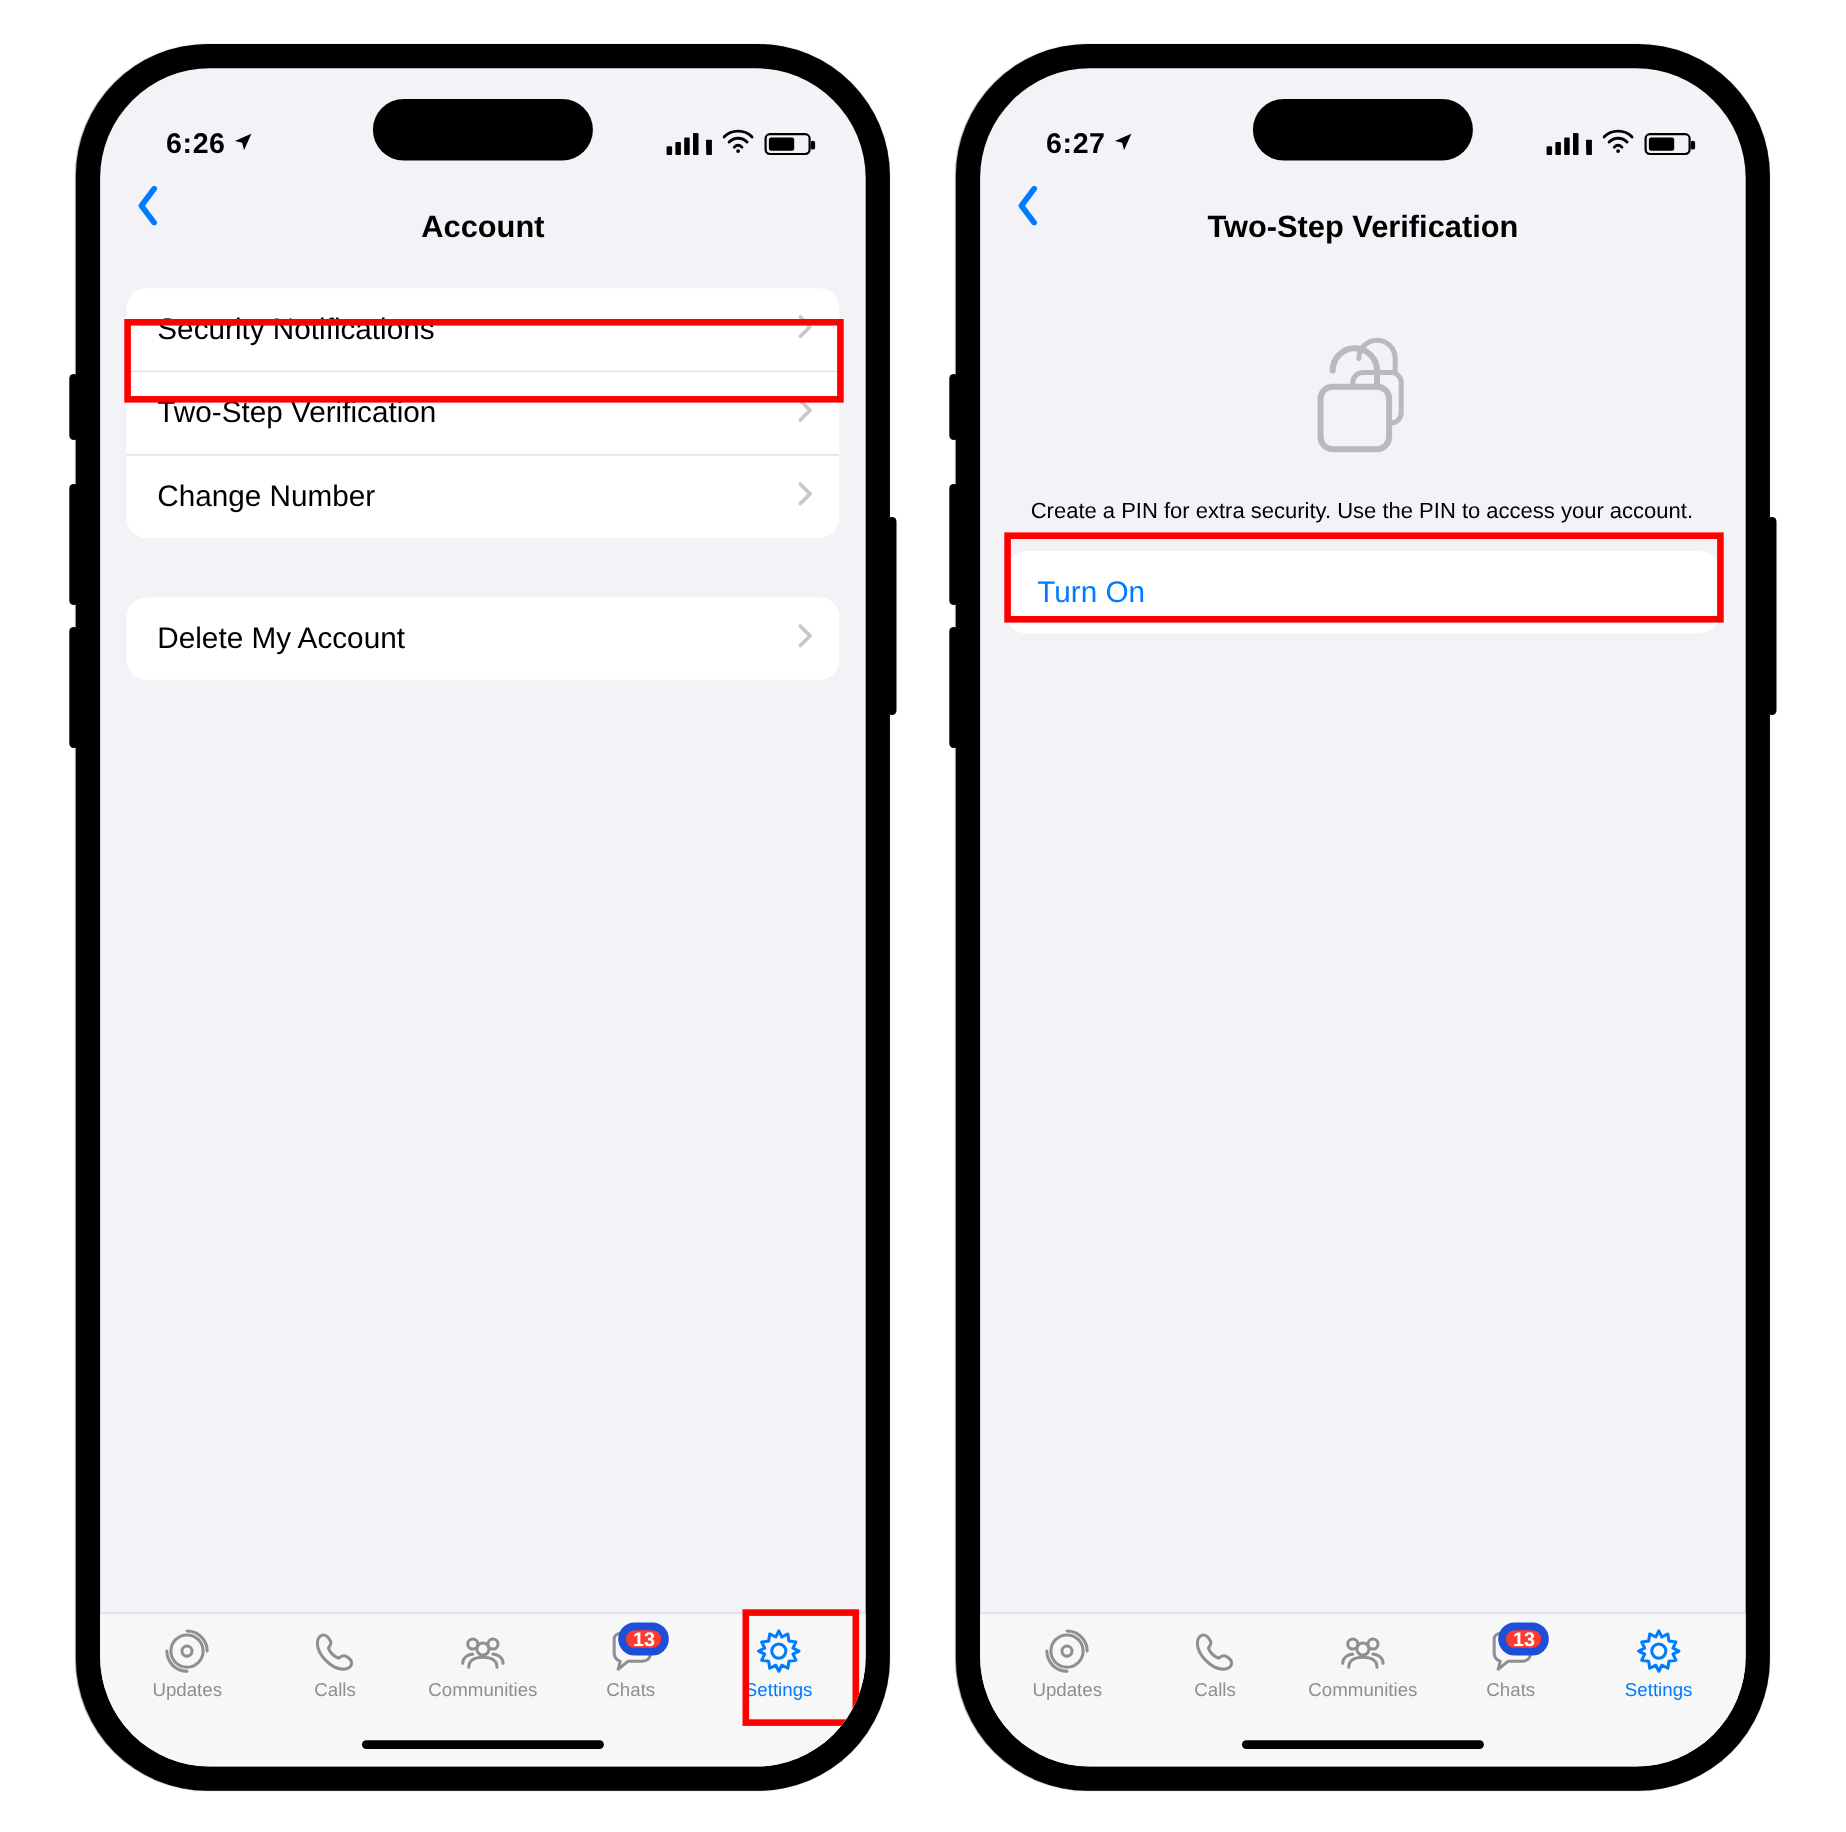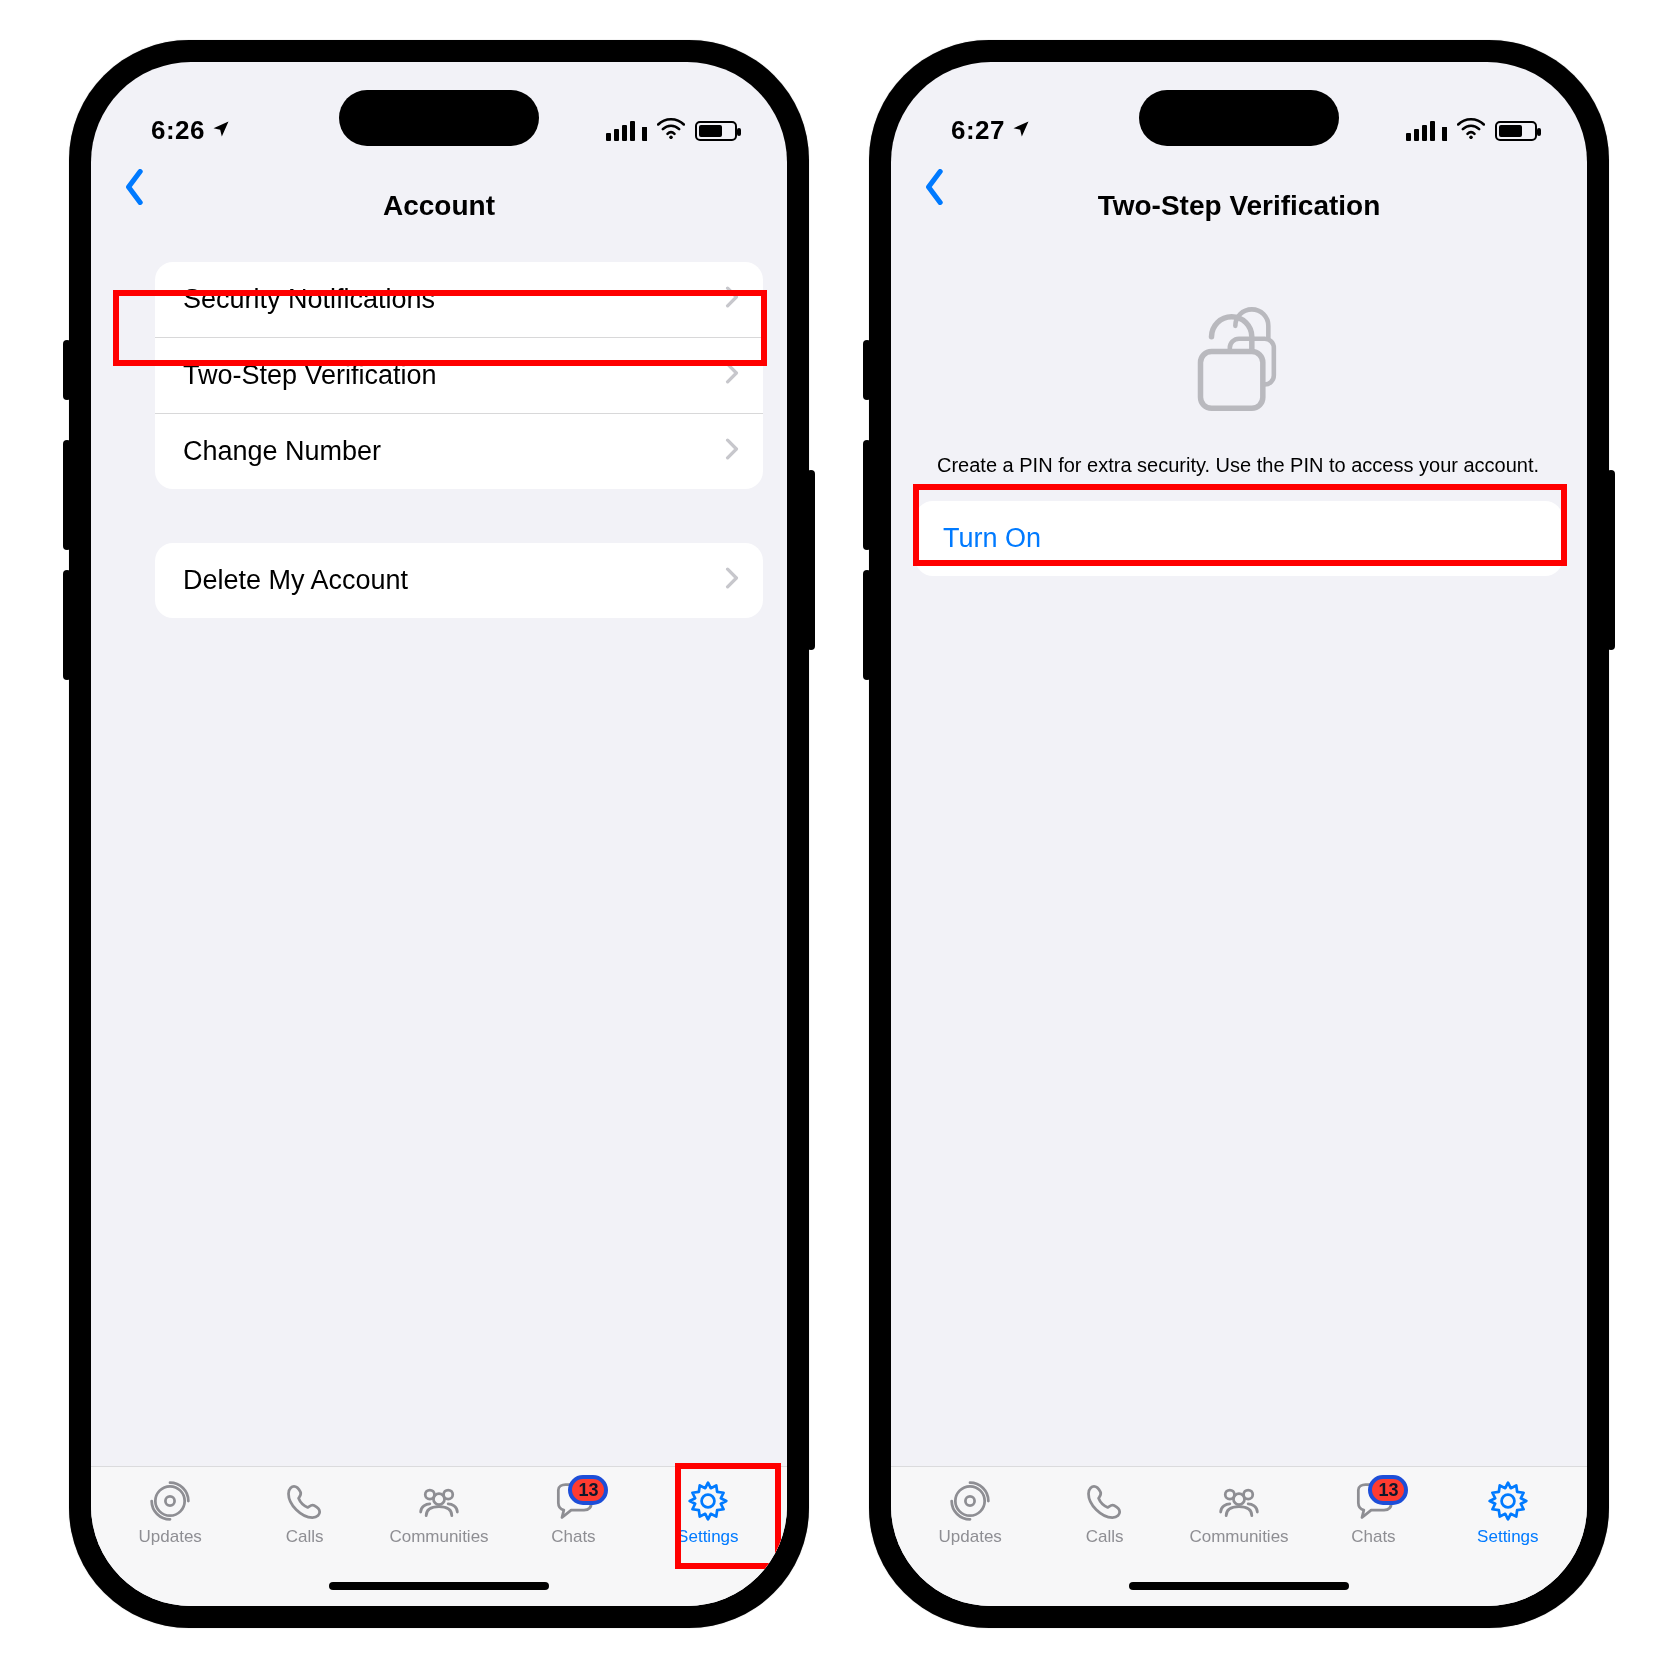--- a/index.html
+++ b/index.html
@@ -155,25 +155,25 @@
   .tab .ico { width:46px; height:44px; display:flex; align-items:center; justify-content:center; position:relative;}
   .tab .ico svg { width:44px; height:44px; }
   .tab .ico svg * { stroke:#8E8E93; }
   .tab.active .ico svg * { stroke:#007AFF; }
   .badge {
     position:absolute;
     top:-4px; right:-12px;
     min-width:30px; height:30px;
     padding:0 6px;
     background:#FF3B30;
-    color:#0f172a;
+    color:#ffffff;
     border-radius:15px;
     font-size:18px; font-weight:600;
     display:flex; align-items:center; justify-content:center;
-    border:4px solid #1d4ed8;
+    border:7px solid #1d4ed8;
   }
 
   
   .home-ind {
     position:absolute;
     bottom:16px; left:50%; transform:translateX(-50%);
     width:220px; height:8px; background:#000; border-radius:6px;
   }
 </style>
 </head>
@@ -227,21 +227,21 @@
 
       <div class="nav-bar">
         <div class="back">
           <svg viewBox="0 0 16 28">
               <path d="M12 2 L3 14 L12 26"></path>
             </svg>
         </div>
         <span>Account</span>
       </div>
 
-      <div class="content" style="position:relative;padding-left:40px;">
+      <div class="content" style="position:relative;">
         <div class="list-group">
           <div class="list-row">
             <span>Security Notifications</span>
             <span class="chev"><svg viewBox="0 0 12 20">
                   <path d="M2 2 L10 10 L2 18"></path>
                 </svg></span>
           </div>
           <div class="list-row">
             <span>Two-Step Verification</span>
             <span class="chev"><svg viewBox="0 0 12 20">

